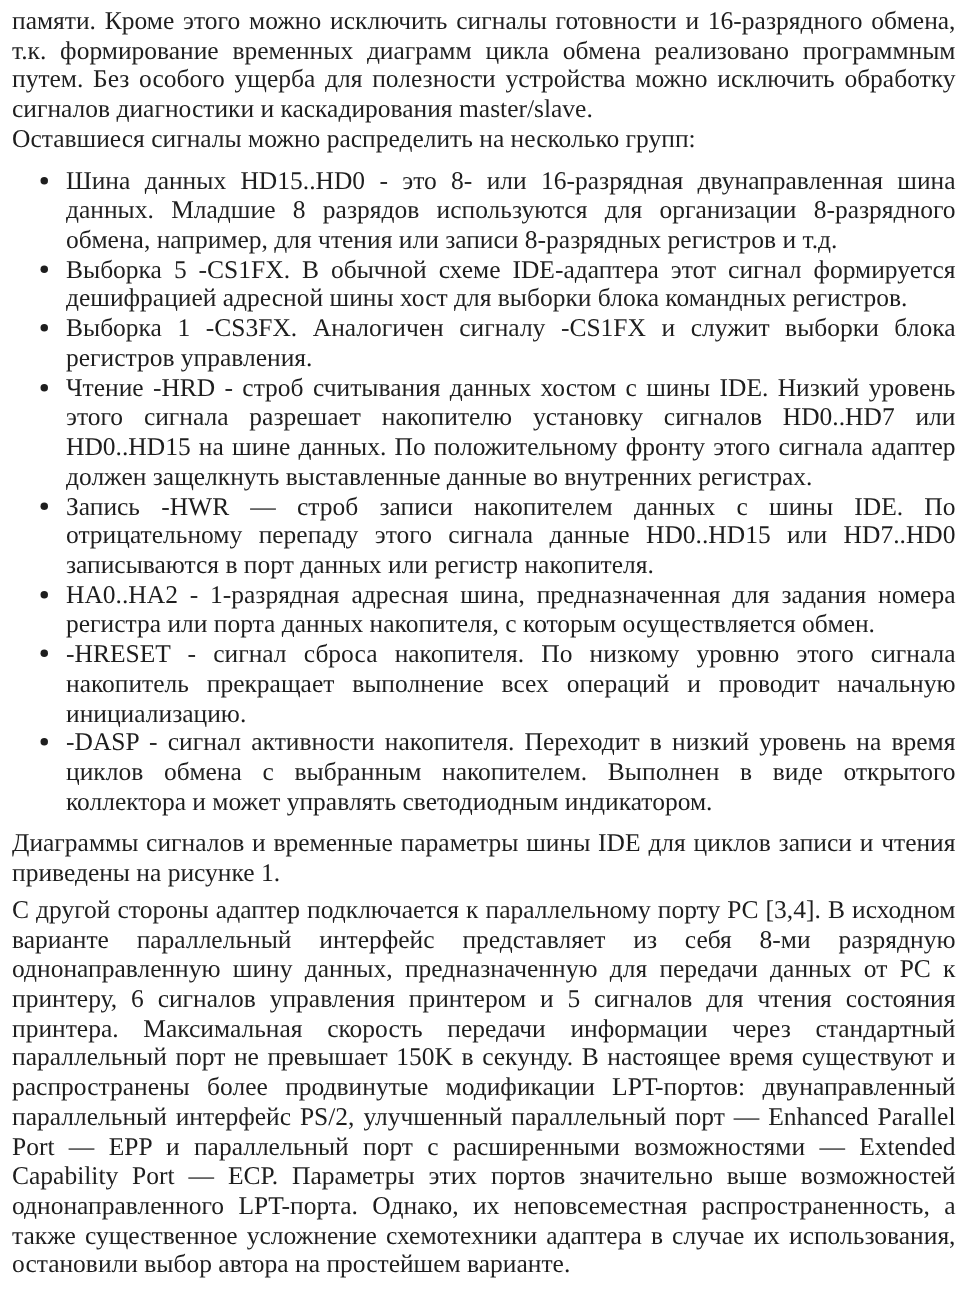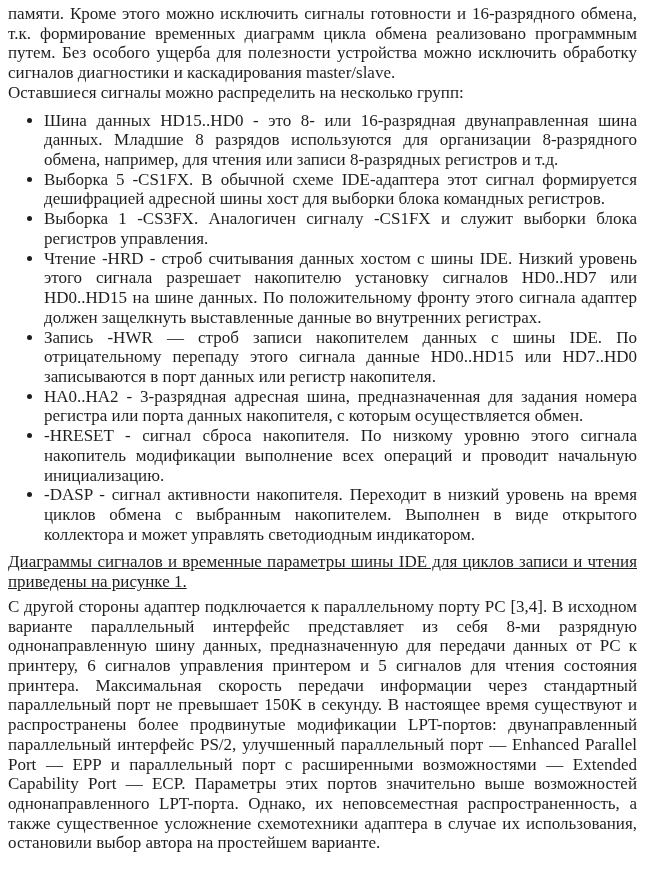--- a/index.html
+++ b/index.html
@@ -36,40 +36,39 @@
     padding: 0 0 0 36px;
     list-style-type: disc;
   }
   ul.signal-list li {
     margin: 0;
     padding: 0;
     text-align: justify;
   }
   .para-figure {
     margin-bottom: 5px !important;
-    text-decoration: underline;
   }
 </style>
 </head>
 <body>
 
 <div class="page">
 
   <p>памяти. Кроме этого можно исключить сигналы готовности и 16-разрядного обмена, т.к. формирование временных диаграмм цикла обмена реализовано программным путем. Без особого ущерба для полезности устройства можно исключить обработку сигналов диагностики и каскадирования master/slave.</p>
 
   <p class="list-intro">Оставшиеся сигналы можно распределить на несколько групп:</p>
 
   <ul class="signal-list">
     <li>Шина данных HD15..HD0 - это 8- или 16-разрядная двунаправленная шина данных. Младшие 8 разрядов используются для организации 8-разрядного обмена, например, для чтения или записи 8-разрядных регистров и т.д.</li>
     <li>Выборка 5 -CS1FX. В обычной схеме IDE-адаптера этот сигнал формируется дешифрацией адресной шины хост для выборки блока командных регистров.</li>
     <li>Выборка 1 -CS3FX. Аналогичен сигналу -CS1FX и служит выборки блока регистров управления.</li>
     <li>Чтение -HRD - строб считывания данных хостом с шины IDE. Низкий уровень этого сигнала разрешает накопителю установку сигналов HD0..HD7 или HD0..HD15 на шине данных. По положительному фронту этого сигнала адаптер должен защелкнуть выставленные данные во внутренних регистрах.</li>
     <li>Запись -HWR — строб записи накопителем данных с шины IDE. По отрицательному перепаду этого сигнала данные HD0..HD15 или HD7..HD0 записываются в порт данных или регистр накопителя.</li>
-    <li>HA0..HA2 - 3-разрядная адресная шина, предназначенная для задания номера регистра или порта данных накопителя, с которым осуществляется обмен.</li>
-    <li>-HRESET - сигнал сброса накопителя. По низкому уровню этого сигнала накопитель модификации выполнение всех операций и проводит начальную инициализацию.</li>
+    <li>HA0..HA2 - 1-разрядная адресная шина, предназначенная для задания номера регистра или порта данных накопителя, с которым осуществляется обмен.</li>
+    <li>-HRESET - сигнал сброса накопителя. По низкому уровню этого сигнала накопитель прекращает выполнение всех операций и проводит начальную инициализацию.</li>
     <li>-DASP - сигнал активности накопителя. Переходит в низкий уровень на время циклов обмена с выбранным накопителем. Выполнен в виде открытого коллектора и может управлять светодиодным индикатором.</li>
   </ul>
 
   <p class="para-figure">Диаграммы сигналов и временные параметры шины IDE для циклов записи и чтения приведены на рисунке 1.</p>
 
   <p>С другой стороны адаптер подключается к параллельному порту PC [3,4]. В исходном варианте параллельный интерфейс представляет из себя 8-ми разрядную однонаправленную шину данных, предназначенную для передачи данных от PC к принтеру, 6 сигналов управления принтером и 5 сигналов для чтения состояния принтера. Максимальная скорость передачи информации через стандартный параллельный порт не превышает 150K в секунду. В настоящее время существуют и распространены более продвинутые модификации LPT-портов: двунаправленный параллельный интерфейс PS/2, улучшенный параллельный порт — Enhanced Parallel Port — EPP и параллельный порт с расширенными возможностями — Extended Capability Port — ECP. Параметры этих портов значительно выше возможностей однонаправленного LPT-порта. Однако, их неповсеместная распространенность, а также существенное усложнение схемотехники адаптера в случае их использования, остановили выбор автора на простейшем варианте.</p>
 
 </div>
 
 </body></html>

